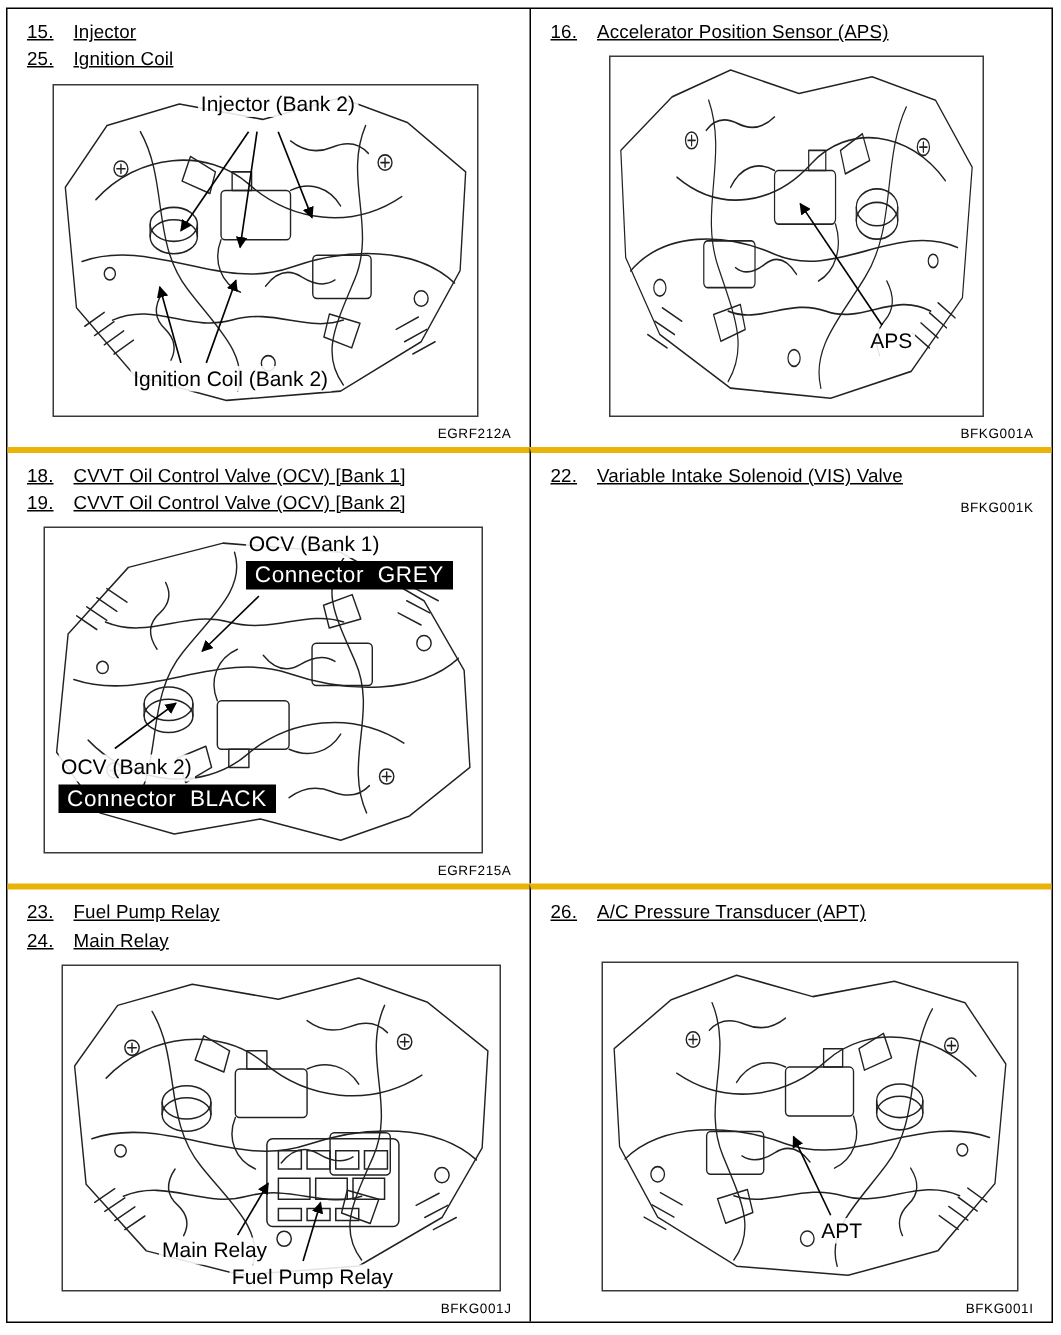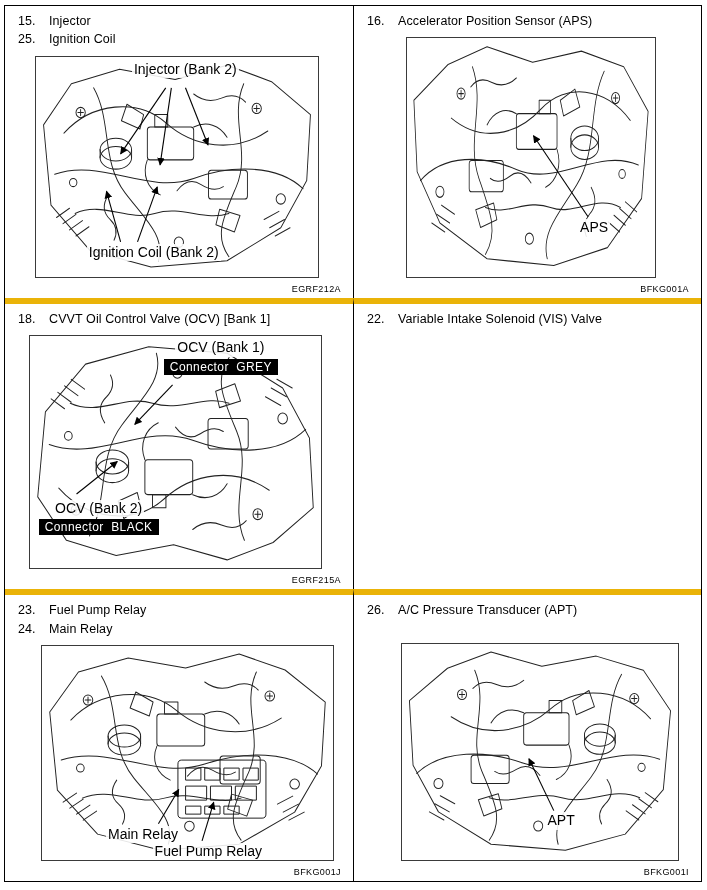--- a/index.html
+++ b/index.html
@@ -7,48 +7,48 @@
   body { font-family:"Liberation Sans", sans-serif; color:#000; position:relative; }
 
   .page { position:absolute; inset:0; background:#fff; }
   .grid {
     position:absolute; left:4px; top:5px; width:698px; height:877px;
     border:1px solid #000; display:grid;
     grid-template-columns:1fr 1fr; grid-template-rows:1fr 1fr 1fr; background:#fff;
   }
   .panel { display:flex; flex-direction:column; position:relative; overflow:hidden; }
   .panel:nth-child(even) { border-left:1px solid #000; }
-  .panel:nth-child(n+3) { border-top:6px solid #eab308; }
+  .panel:nth-child(n+3) { border-top:4px solid #eab308; }
 
   .titles { padding:7px 10px 3px 13px; }
-  .title-line { display:flex; font-size:12.5px; line-height:1.3; margin-bottom:2px; letter-spacing:.1px; }
+  .title-line { display:flex; font-size:12.5px; line-height:1.3; margin-bottom:2px; letter-spacing:.1px;text-decoration:underline; }
   .num { width:31px; flex:none; }
 
   .art { flex:1; border:1px solid #3a3a3a; position:relative; background:#fff; overflow:hidden; }
   .p0 .art { margin:3px 34px 3px 30px; }
   .p1 .art { margin:3px 45px 3px 52px; }
-  .p2 .art { margin:3px 31px 3px 24px;text-align:center; }
+  .p2 .art { margin:3px 31px 3px 24px; }
   .p3 .art { margin:3px 42px 3px 52px; }
   .p4 .art { margin:3px 19px 3px 36px; }
   .p5 .art { margin:19px 22px 3px 47px; }
 
   .drawing { position:absolute; inset:2px; width:calc(100% - 4px); height:calc(100% - 4px); }
   .drawing * { vector-effect:non-scaling-stroke; }
   .overlay { position:absolute; inset:0; width:100%; height:100%; z-index:2; }
   .overlay line { stroke:#000; stroke-width:1.1; }
   .overlay marker path { fill:#000; }
 
   .lbl {
     font-size:14px; line-height:1.25; white-space:nowrap; display:inline-block;
     background:rgba(255,255,255,.88); padding:0 2px;
   }
   .callout { position:absolute; z-index:3; }
   .group { position:absolute; z-index:3; }
   .badge {
-    display:inline-block; background:#000; color:#fff; font-size:12px;
+    display:inline-block; background:#000; color:#fff; font-size:15px;
     padding:1px 6px; margin-top:2px; letter-spacing:.4px; white-space:pre;
   }
   .code {
     height:17px; font-size:9px; letter-spacing:.4px; text-align:right;
     padding:3px 12px 0 0; flex:none;
   }
 </style>
 </head>
 <body>
 
@@ -148,20 +148,24 @@
       </div>
       <div class="code">BFKG001A</div>
     </section>
 
     <section class="panel p2">
       <header class="titles">
         <div class="title-line">
           <span class="num">18.</span>
           <span class="ttl">CVVT Oil Control Valve (OCV) [Bank 1]</span>
         </div>
+        <div class="title-line">
+          <span class="num">19.</span>
+          <span class="ttl">CVVT Oil Control Valve (OCV) [Bank 2]</span>
+        </div>
       </header>
       <div class="art">
         <svg class="drawing" viewBox="0 0 300 210" preserveAspectRatio="none">
           <use href="#engine-art" transform="translate(0,210) scale(1,-1)"></use>
         </svg>
         <svg class="overlay">
           <defs>
               <marker id="arw3" viewBox="0 0 10 10" refX="9" refY="5" markerWidth="7" markerHeight="7" orient="auto">
                 <path d="M0,0L10,5L0,10z"></path>
               </marker>
@@ -181,20 +185,21 @@
       <div class="code">EGRF215A</div>
     </section>
 
     <section class="panel p3">
       <header class="titles">
         <div class="title-line">
           <span class="num">22.</span>
           <span class="ttl">Variable Intake Solenoid (VIS) Valve</span>
         </div>
       </header>
+      <div class="code">BFKG001K</div>
     </section>
 
     <section class="panel p4">
       <header class="titles">
         <div class="title-line">
           <span class="num">23.</span>
           <span class="ttl">Fuel Pump Relay</span>
         </div>
         <div class="title-line">
           <span class="num">24.</span>

